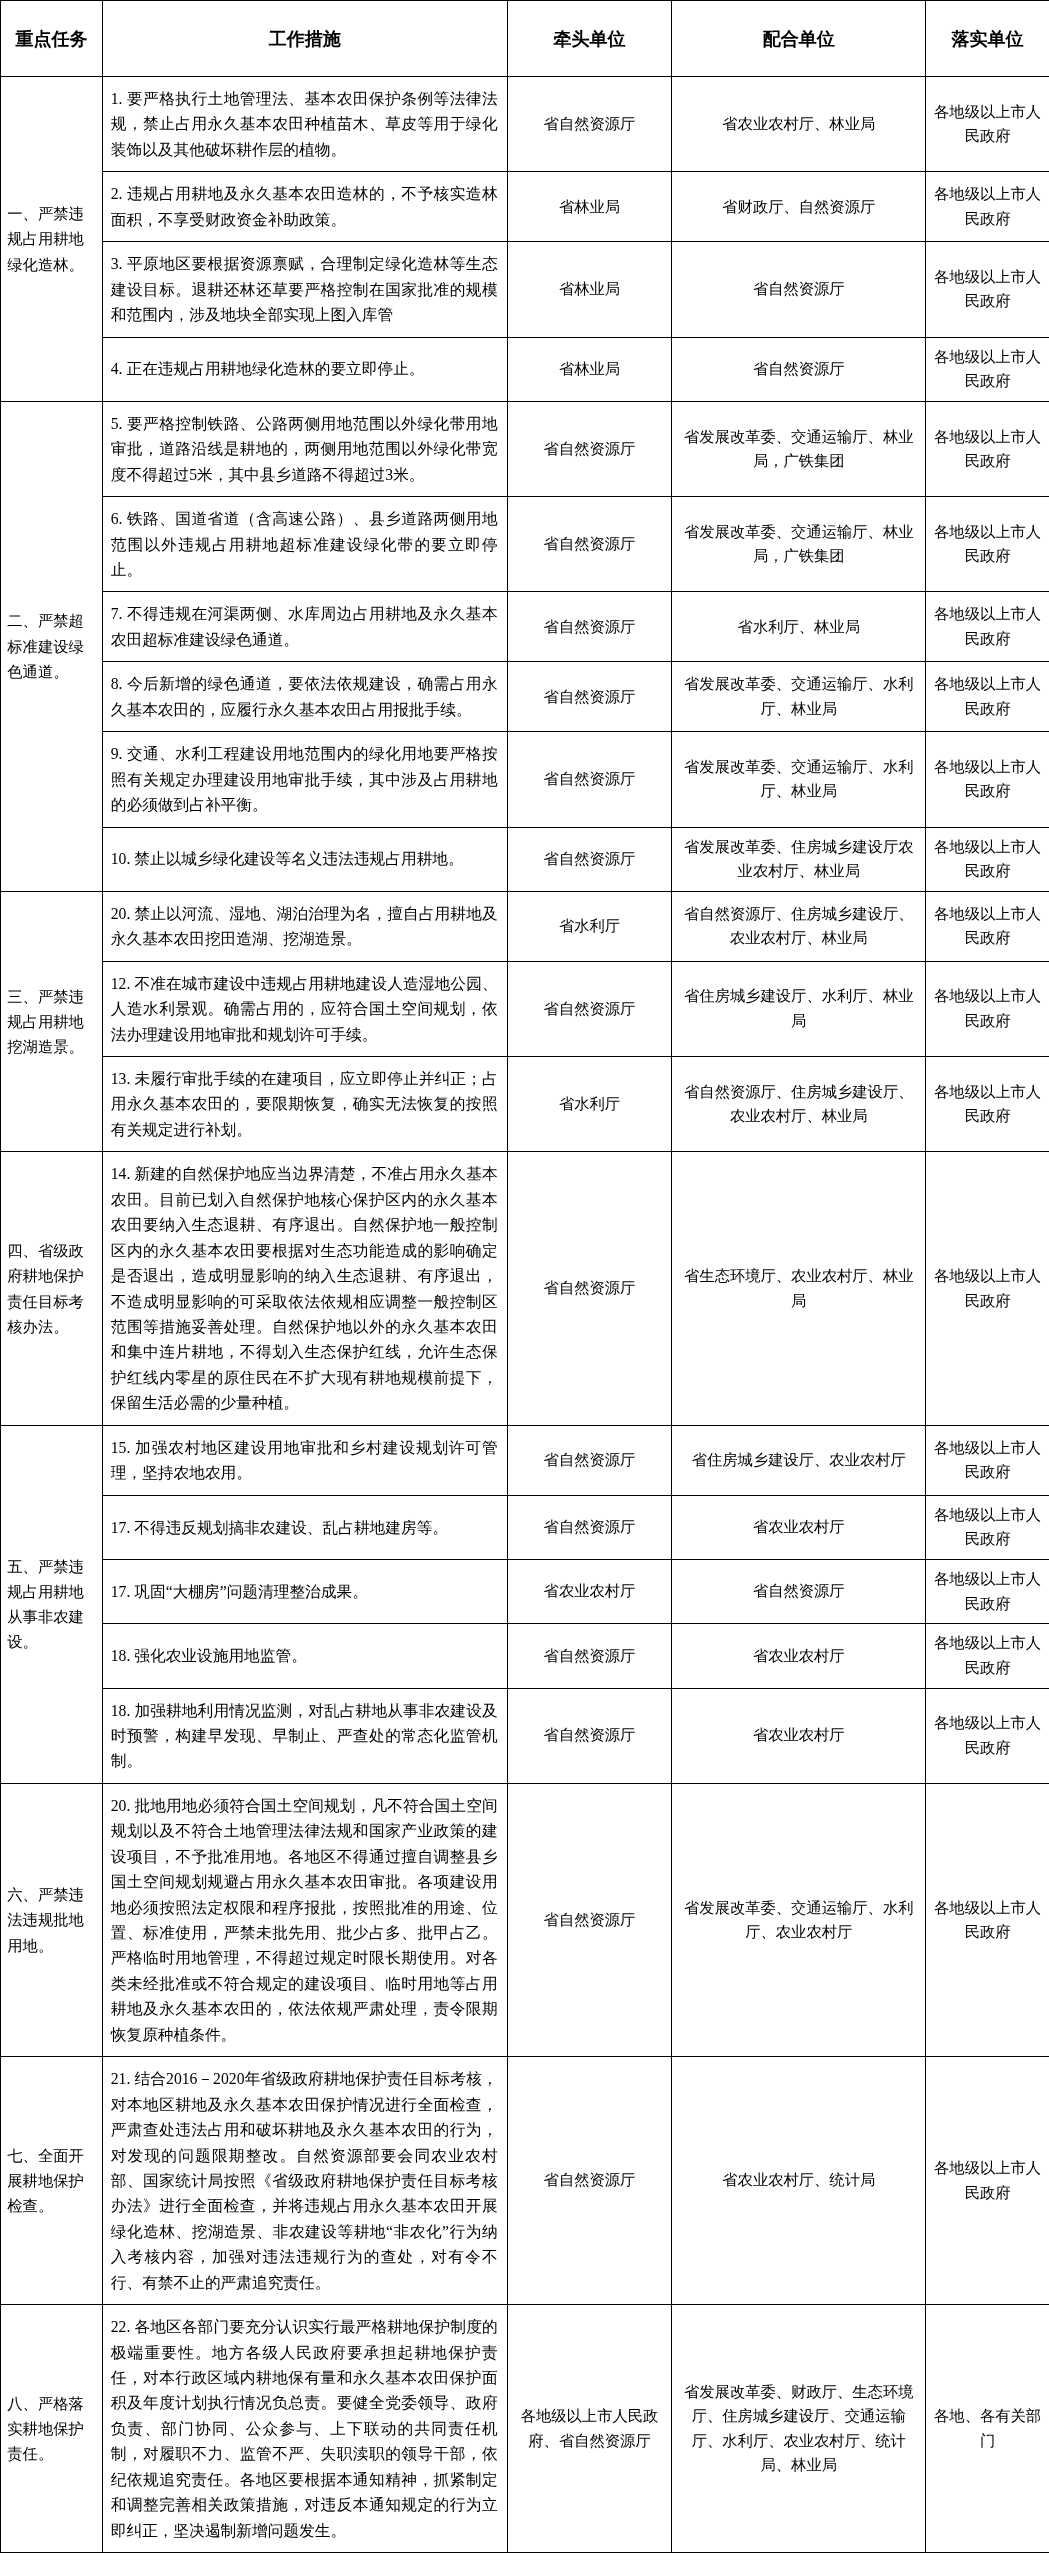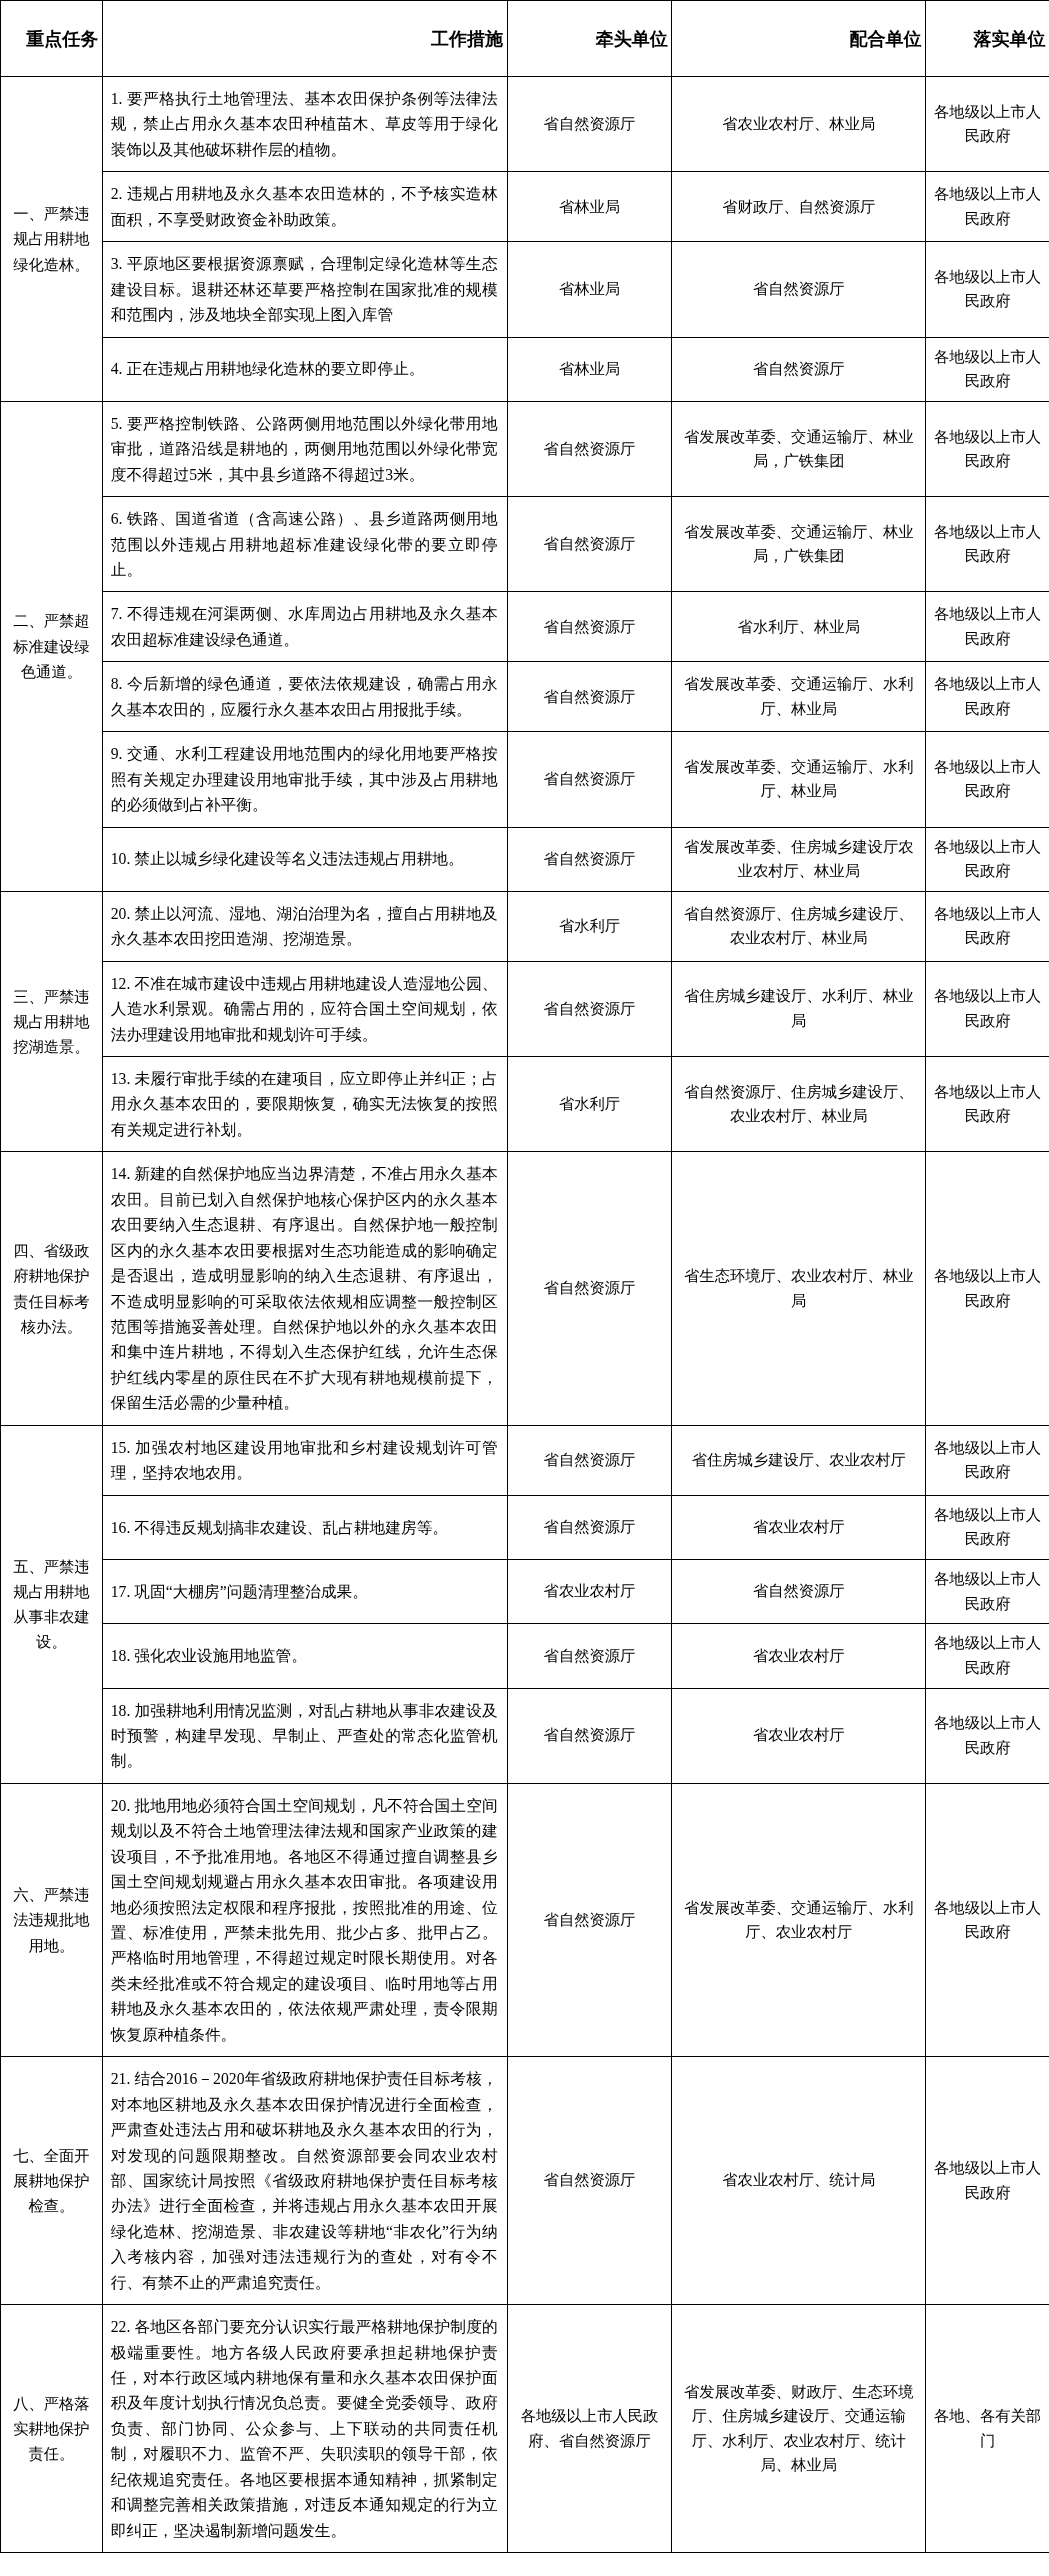--- a/index.html
+++ b/index.html
@@ -23,27 +23,26 @@
   table.policy-table td {
     border: 0.9px solid #000000;
     vertical-align: middle;
     word-break: break-all;
     overflow-wrap: anywhere;
   }
   th.header-cell {
     font-family: "Liberation Sans", "DejaVu Sans", sans-serif;
     font-weight: bold;
     font-size: 18px;
-    text-align: right;
+    text-align: center;
     height: 75px;
     padding: 0 3.6px;
     background: #ffffff;
   }
   td.task-cell {
-    text-align: center;
     font-size: 15.3px;
     line-height: 1.65;
     padding: 5.4px 6.3px;
   }
   td.measure-cell {
     text-align: justify;
     text-justify: inter-character;
     font-size: 15.7px;
     line-height: 1.62;
     padding: 9px 9px 9px 8px;
@@ -166,21 +165,21 @@
           <td class="unit-cell">各地级以上市人民政府</td>
         </tr>
         <tr>
           <td class="task-cell" rowspan="5">五、严禁违规占用耕地从事非农建设。</td>
           <td class="measure-cell">15. 加强农村地区建设用地审批和乡村建设规划许可管理，坚持农地农用。</td>
           <td class="unit-cell">省自然资源厅</td>
           <td class="unit-cell">省住房城乡建设厅、农业农村厅</td>
           <td class="unit-cell">各地级以上市人民政府</td>
         </tr>
         <tr>
-          <td class="measure-cell">16. 不得违反规划搞非农建设、乱占耕地建房等。</td>
+          <td class="measure-cell">17. 不得违反规划搞非农建设、乱占耕地建房等。</td>
           <td class="unit-cell">省自然资源厅</td>
           <td class="unit-cell">省农业农村厅</td>
           <td class="unit-cell">各地级以上市人民政府</td>
         </tr>
         <tr>
           <td class="measure-cell">17. 巩固“大棚房”问题清理整治成果。</td>
           <td class="unit-cell">省农业农村厅</td>
           <td class="unit-cell">省自然资源厅</td>
           <td class="unit-cell">各地级以上市人民政府</td>
         </tr>

